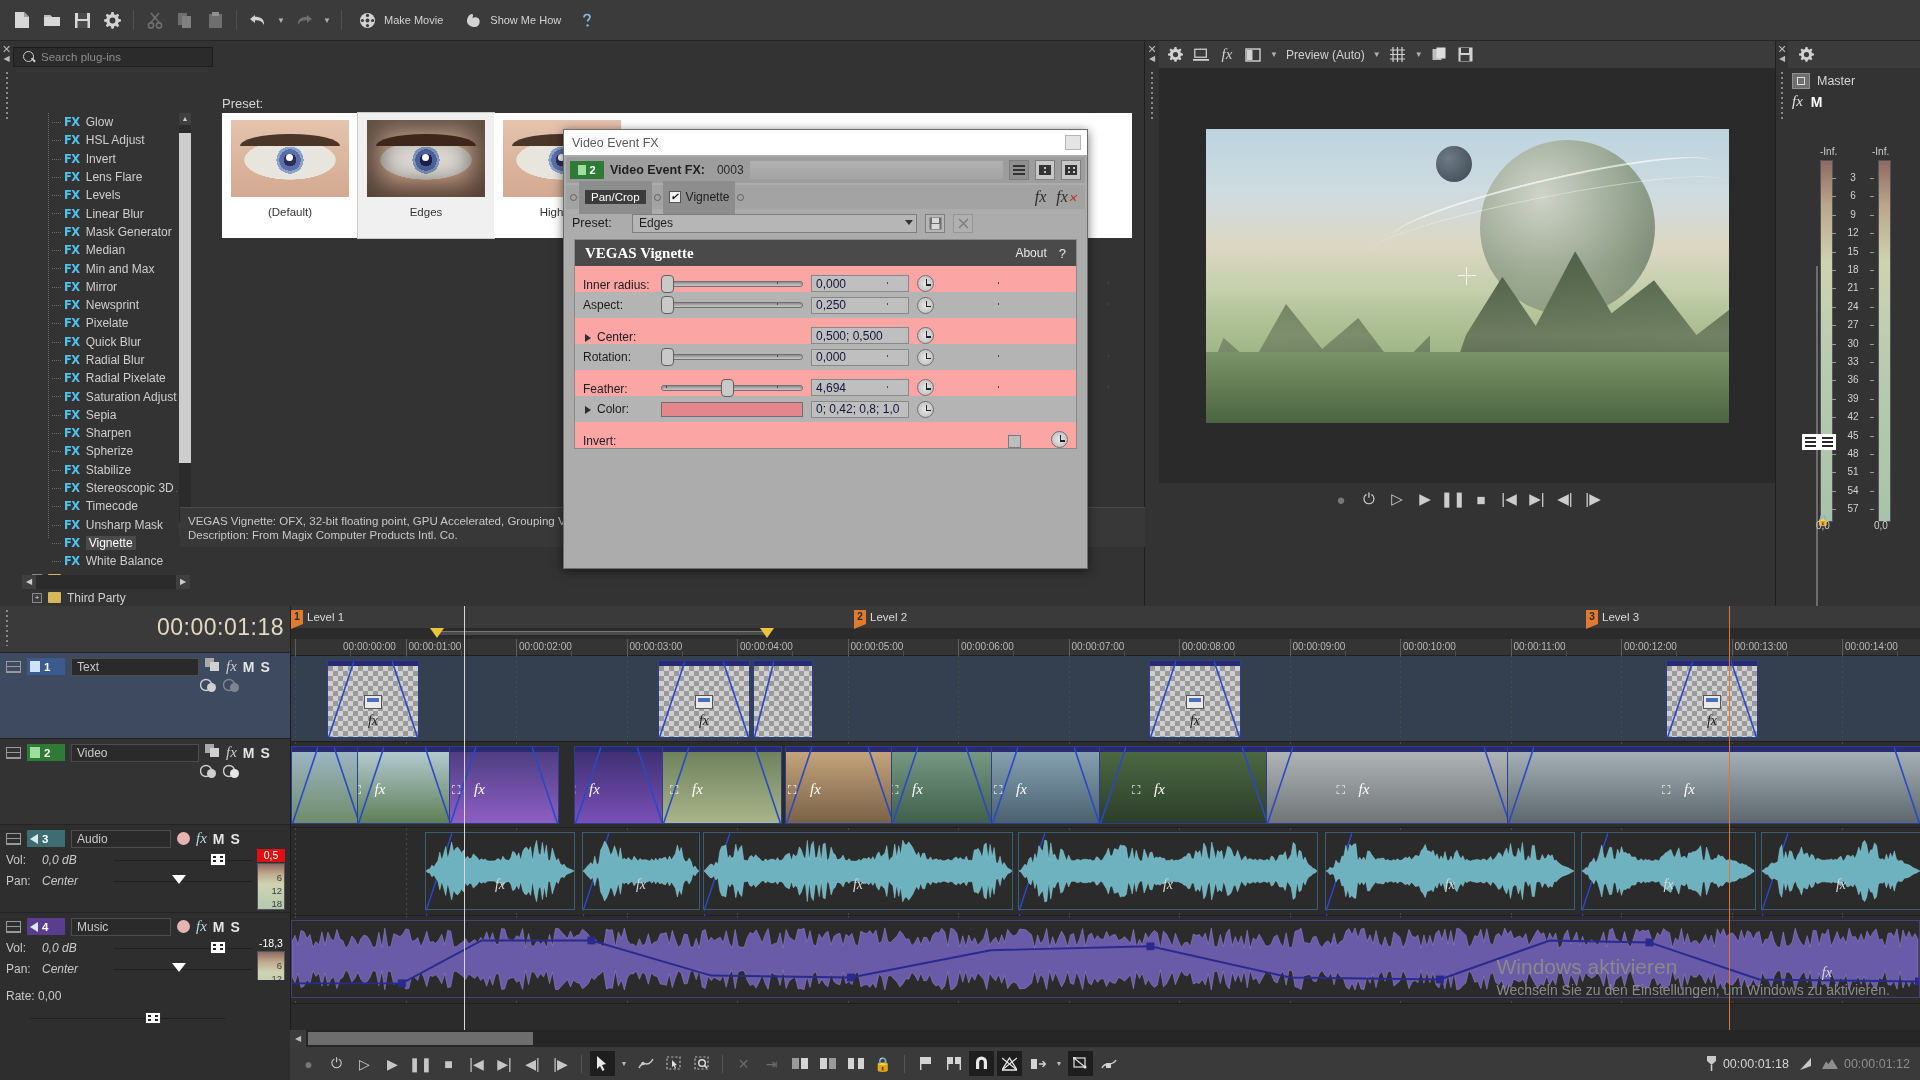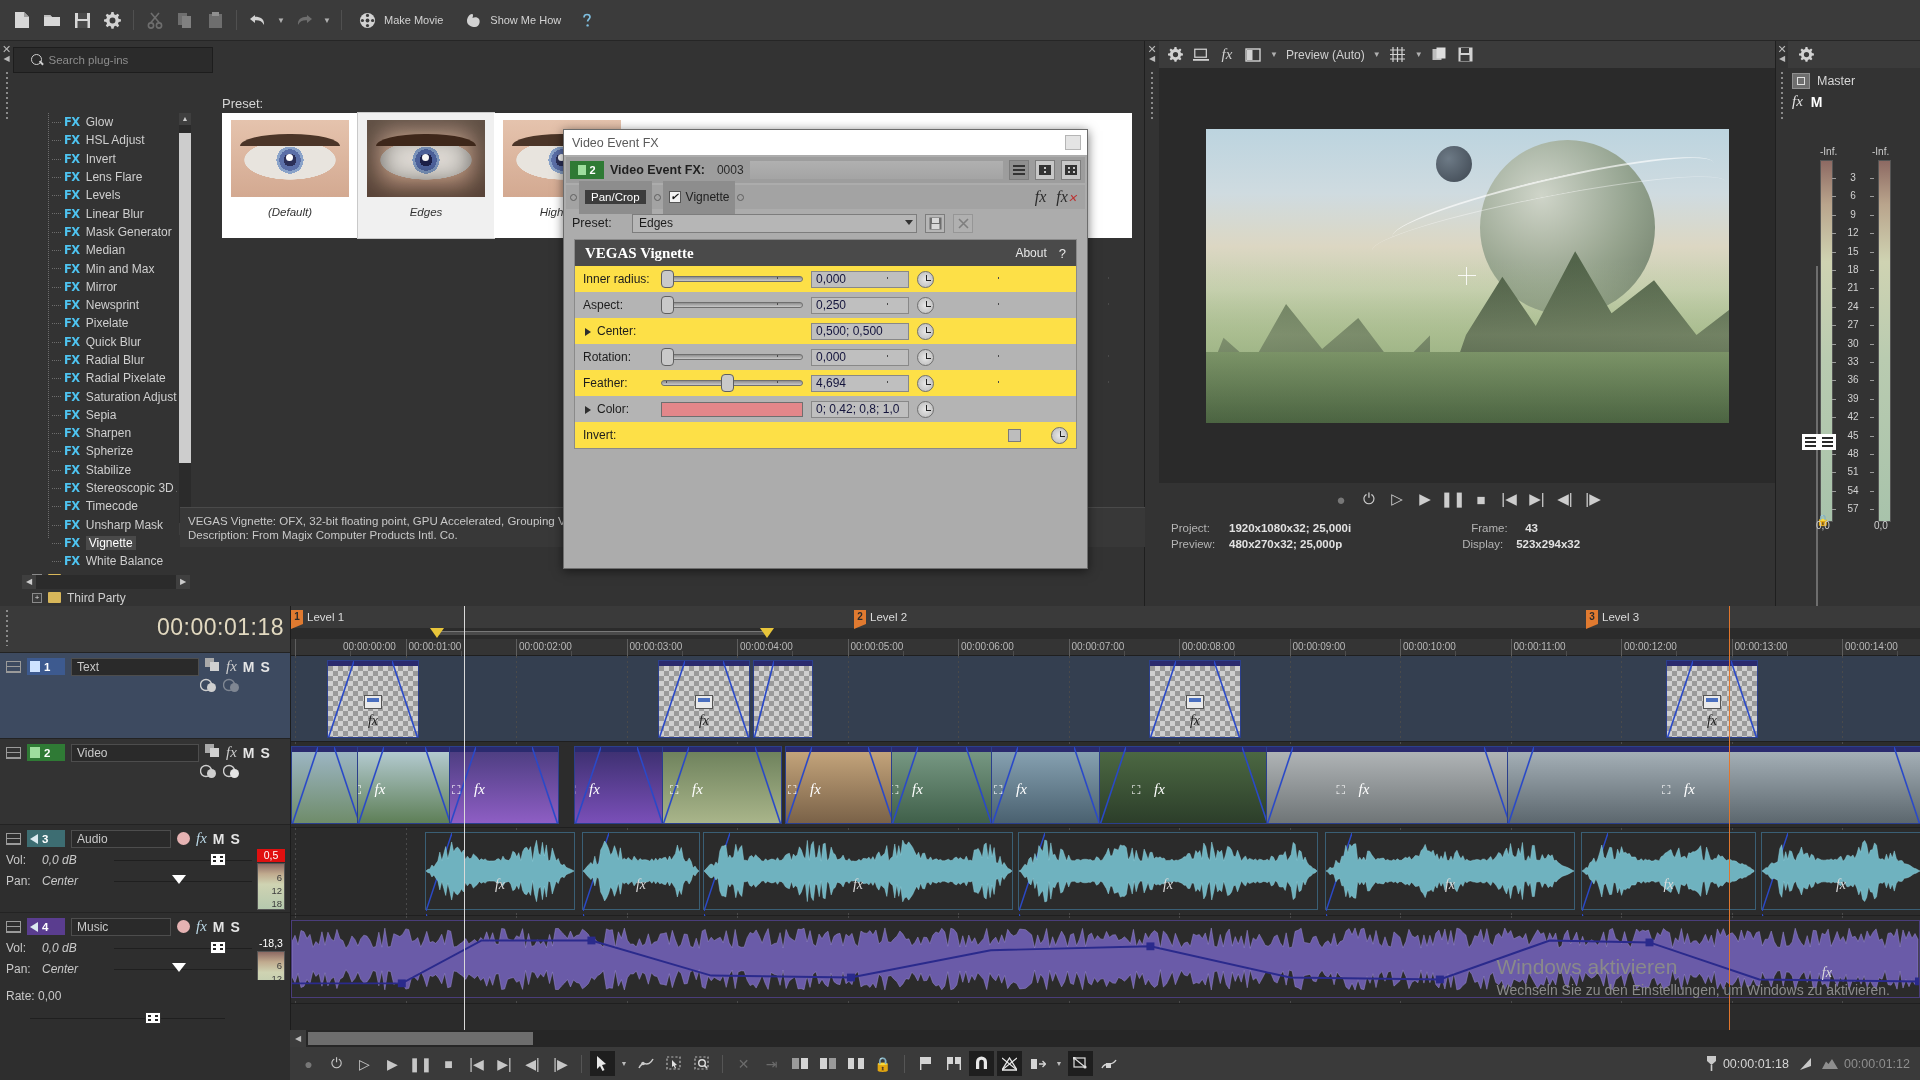--- a/index.html
+++ b/index.html
@@ -23,22 +23,22 @@
 
   
   .fxpanel { position:absolute; left:0; top:0; width:1145px; height:565px; background:#333; border-right:1px solid #1f1f1f; }
   .panel-gutter { position:absolute; left:0; top:0; width:13px; height:565px; background:#333;
      display:flex; flex-direction:column; align-items:center; padding-top:3px; }
   .gut-x { color:#b9b9b9; font-size:11px; line-height:10px;}
   .gut-tri { color:#b9b9b9; font-size:8px; line-height:10px;}
   .gut-dots { margin-top:8px; width:2px; height:48px;
      background:repeating-linear-gradient(to bottom,#8a8a8a 0 2px,transparent 2px 5px); }
 
-  .searchbar { position:absolute; left:13px; top:6px; width:200px; height:26px;
-    background:#2b2b2b; border:1px solid #1d1d1d; display:flex; align-items:center; padding-left:16px; }
+  .searchbar { position:absolute; left:13px; top:6px; width:200px; height:20px;
+    background:#2b2b2b; border:1px solid #1d1d1d; display:flex; align-items:center; padding-left:8px; }
   .searchbar .mag { width:14px; height:14px; position:relative; margin-right:5px; }
   .searchbar .mag::before{ content:""; position:absolute; left:1px; top:1px; width:9px;height:9px;
     border:1.5px solid #cfcfcf; border-radius:50%; }
   .searchbar .mag::after{ content:""; position:absolute; left:9px; top:9px; width:5px;height:1.5px;
     background:#cfcfcf; transform:rotate(45deg); }
   .searchbar input { background:transparent; border:0; outline:0; color:#cfcfcf;
     font-family:inherit; font-size:11.5px; width:170px; }
   .searchbar input::placeholder{ color:#8d8d8d; }
 
   .treebox { position:absolute; left:22px; top:32px; width:170px; height:532px; background:#333; }
@@ -64,21 +64,21 @@
   .hscroll { position:absolute; left:22px; top:534px; width:168px; height:14px; background:#2b2b2b; }
   .hscroll .ar { position:absolute; top:0; width:14px;height:14px; background:#3f3f3f; color:#ccc; font-size:8px; text-align:center; line-height:14px;}
   .hscroll .l{left:0;} .hscroll .r{right:0;}
 
   .preset-label { position:absolute; left:222px; top:55px; color:#d6d6d6; font-size:13px; }
   .presetstrip { position:absolute; left:222px; top:72px; width:910px; height:125px; background:#fff; display:flex; }
   .pcard { width:136px; height:125px; background:#fff; display:flex; flex-direction:column;
     align-items:center; padding-top:7px; position:relative; }
   .pcard.active { background:#f0f0f0; outline:1px solid #c9c9c9; }
   .pcard .thumb { width:118px; height:77px; background:#b9a79c; overflow:hidden; position:relative;}
-  .pcard .cap { font-size:11.5px; color:#333; margin-top:9px;font-style:italic; }
+  .pcard .cap { font-size:11.5px; color:#333; margin-top:9px; }
 
   .eye { position:absolute; inset:0; background:
      radial-gradient(circle at 50% 52%, #2b2f58 0 9%, #5b6fa8 9% 15%, #8aa3c9 15% 19%, transparent 19%),
      radial-gradient(ellipse 64% 42% at 50% 52%, #e8e4de 0 60%, transparent 61%),
      linear-gradient(#e5c3ad,#d3a991); }
   .eye::before{ content:""; position:absolute; left:8%; top:18%; width:84%; height:16%;
      background:#4b3528; border-radius:50% 50% 20% 20%/100% 100% 0 0; }
   .eye::after{ content:""; position:absolute; left:47%; top:44%; width:7px;height:7px;
      background:#fff; border-radius:50%; }
   .pcard.active .eye { filter:brightness(0.92) contrast(1.12); }
@@ -131,21 +131,21 @@
   .presetrow .combo .car{ position:absolute; right:3px; top:5px; border-left:4px solid transparent;border-right:4px solid transparent;border-top:5px solid #333;}
   .presetrow .sq{ width:20px;height:19px; background:#b6b6b6; border:1px solid #7d7d7d; display:flex;align-items:center;justify-content:center;}
   .presetrow .sq.dim{ opacity:.45; }
 
   .vigbox { margin:2px 10px; background:#b4b4b4; border:1px solid #8a8a8a; }
   .vighdr { height:26px; background:#4a4a4a; display:flex; align-items:center; padding:0 10px; }
   .vighdr .t { color:#fff; font-weight:bold; font-size:15px; font-family:"Liberation Serif",serif; flex:1;}
   .vighdr .about { color:#e8e8e8; font-size:12px; margin-right:12px;}
   .vighdr .q { color:#e8e8e8; font-size:13px;}
   .prow { height:26px; display:flex; align-items:center; padding:0 8px; gap:8px; }
-  .prow.alt { background:#fde047; }
+  .prow.alt { background:#fca5a5;align-items:flex-end; }
   .prow .nm { width:70px; color:#1c1c1c; font-size:12px; }
   .prow .nm.ind { padding-left:14px; position:relative; }
   .prow .nm .tri { position:absolute; left:2px; top:4px; border-top:4.5px solid transparent;border-bottom:4.5px solid transparent;border-left:6px solid #2e2e2e;}
   .slider { width:142px; height:16px; position:relative; display:flex; align-items:center;}
   .slider .trk { position:absolute; left:0; right:0; height:6px; background:linear-gradient(#8e8e8e,#c9c9c9);
      border:1px solid #6f6f6f; border-radius:3px; }
   .slider .kn { position:absolute; width:13px; height:18px; background:#c9c9c9; border:1px solid #5f5f5f; border-radius:4px; }
   .swatch { width:142px; height:15px; border:1px solid #6f6f6f; }
   .prow .val { width:98px; height:17px; background:#bfbfbf; border:1px solid #888; color:#14143c;
      font-size:12px; padding-left:4px; display:flex; align-items:center; }
@@ -916,34 +916,20 @@
         <span class="pv-tb">▷</span>
         <span class="pv-tb">▶</span>
         <span class="pv-tb">❚❚</span>
         <span class="pv-tb">■</span>
         <span class="pv-tb">|◀</span>
         <span class="pv-tb">▶|</span>
         <span class="pv-tb">◀|</span>
         <span class="pv-tb">|▶</span>
       </div>
 
-      <div class="pv-status">
-        <div class="row">
-          <span class="k">Project:</span>
-          <span class="v">1920x1080x32; 25,000i</span>
-          <span class="k2">Frame:</span>
-          <span class="v">43</span>
-        </div>
-        <div class="row">
-          <span class="k">Preview:</span>
-          <span class="v">480x270x32; 25,000p</span>
-          <span class="k2">Display:</span>
-          <span class="v">523x294x32</span>
-        </div>
-      </div>
     </div>
 
     <div class="mixer">
       <div class="mx-gutter">
         <div class="gut-x">✕</div>
         <div class="gut-tri">◀</div>
         <div class="gut-dots"></div>
       </div>
       <div class="mx-bar">
         <span class="pv-icon">

